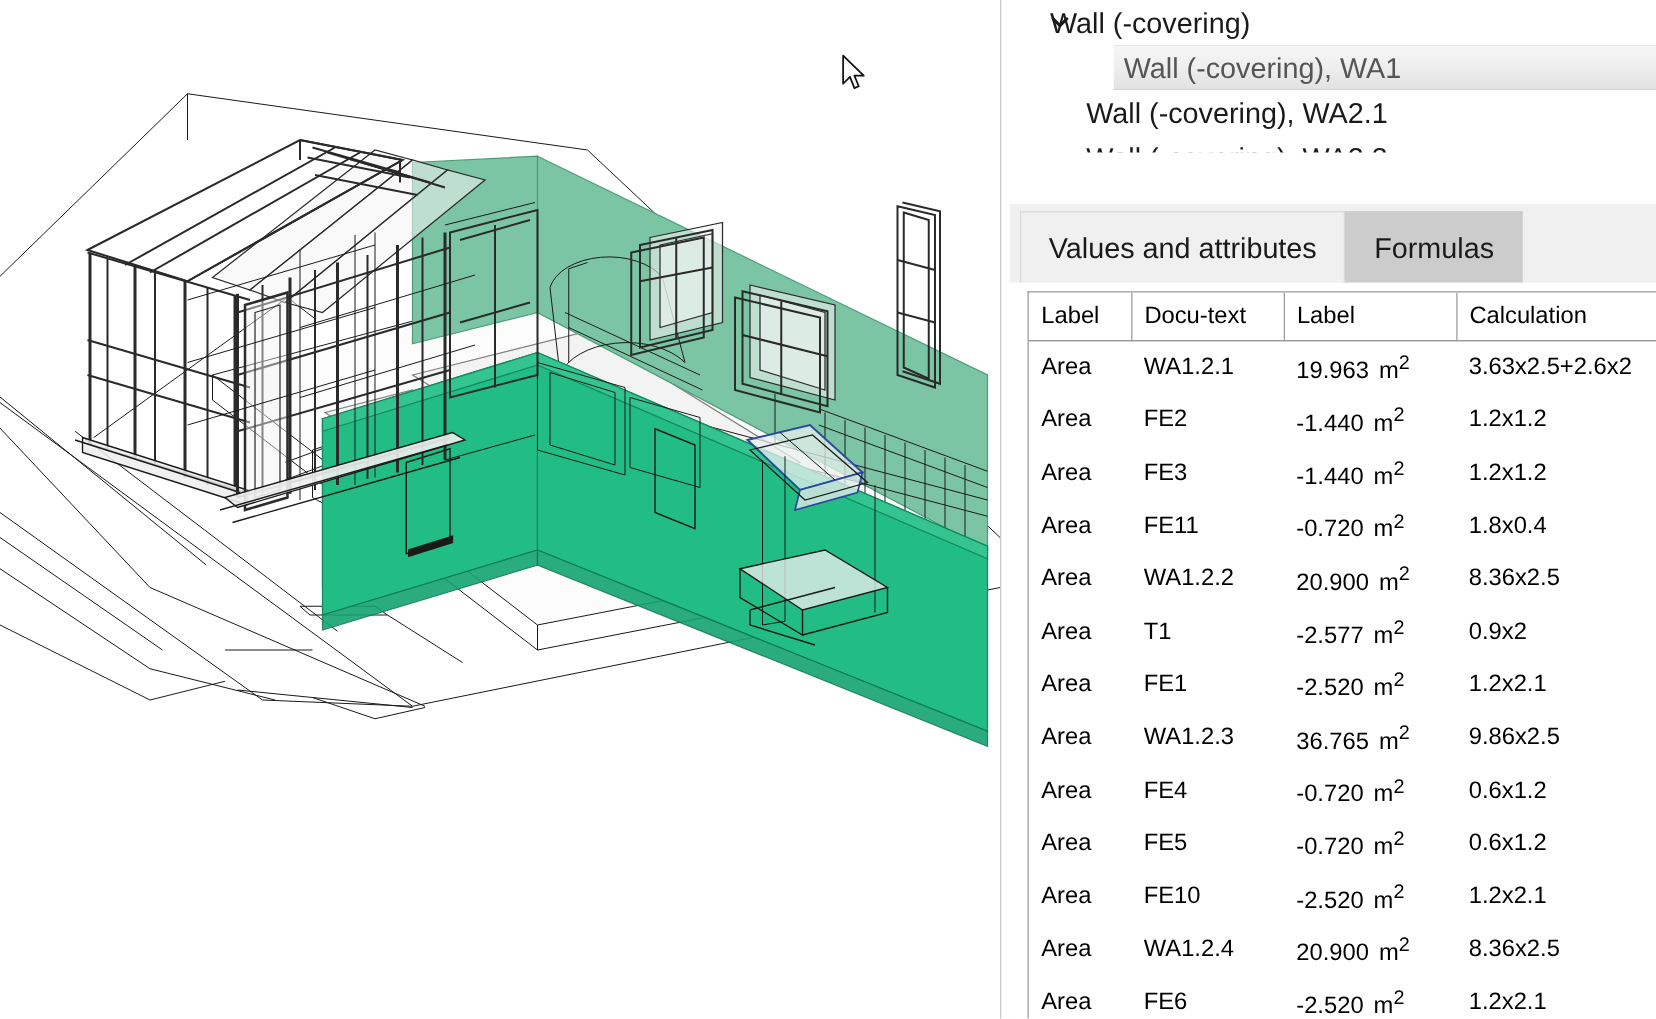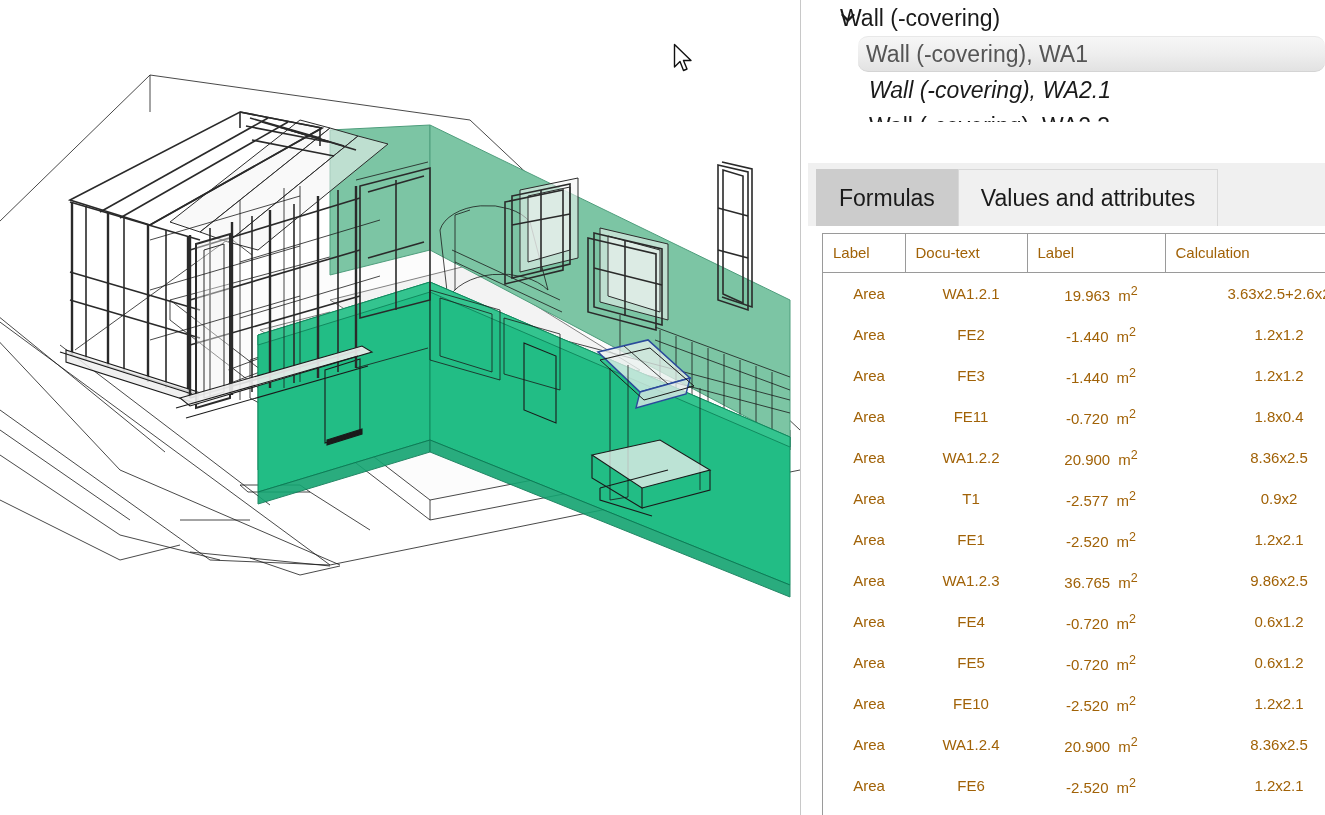--- a/index.html
+++ b/index.html
@@ -55,31 +55,30 @@
   }
   .tree-row {
     position: relative;
     height: 36px;
     line-height: 36px;
     white-space: nowrap;
     font-size: 23px;
     color: #1a1a1a;
   }
   .tree-row.level0 { padding-left: 32px; }
-  .tree-row.level1 { padding-left: 61px; font-style: italic; }
+  .tree-row.level1 { padding-left: 61px; }
   .tree-row.selected {
     background: linear-gradient(to bottom, #f6f6f6 0%, #efefef 45%, #e2e2e2 100%);
     border-top: 1px solid #e8e8e8;
     border-bottom: 1px solid #d4d4d4;
     color: #555555;
-    margin-left: 50px;
+    margin-left: 83px;
     padding-left: 8px;
     height: 34px;
     line-height: 34px;
-    border-radius: 10px;
   }
   .chevron {
     position: absolute;
     left: 29px; top: 0;
     width: 22px; height: 36px;
     display: flex; align-items: center; justify-content: center;
   }
   .chevron svg { display:block; }
   .tree-row-clip {
     height: 14px;
@@ -136,38 +135,38 @@
     overflow: hidden;
     box-sizing: border-box;
   }
   table.grid {
     border-collapse: collapse;
     table-layout: fixed;
     width: 560px;
   }
   table.grid th, table.grid td {
     font-weight: normal;
-    font-size: 15px;
-    color: #a16207;
+    font-size: 19px;
+    color: #000000;
     text-align: left;
     padding: 0 0 0 10px;
     height: 36px;
     line-height: 36px;
     white-space: nowrap;
     overflow: hidden;
     box-sizing: border-box;
   }
   table.grid th {
     border-bottom: 1px solid #9a9a9a;
     border-right: 1px solid #9a9a9a;
     height: 38px;
     line-height: 38px;
   }
   table.grid th:last-child { border-right: none; }
-  table.grid td { border: none; text-align: center; }
+  table.grid td { border: none; }
   .col-label  { width: 82px; }
   .col-docu   { width: 122px; }
   .col-value  { width: 138px; }
   .col-calc   { width: 218px; }
   .val { display: inline-block; }
 
   
   #cursor {
     position: absolute;
     left: 673px; top: 43px;
@@ -486,25 +485,25 @@
       </div>
 
 
       <div class="tree-row-clip">
         <span>Wall (-covering), WA2.3</span>
       </div>
     </div>
 
     <div id="tabstrip">
       <div id="tabs">
+        <div class="tab">
+          <span>Values and attributes</span>
+        </div>
         <div class="tab active">
           <span>Formulas</span>
-        </div>
-        <div class="tab">
-          <span>Values and attributes</span>
         </div>
       </div>
     </div>
 
     <div id="table-wrap">
       <table class="grid">
         <thead>
           <tr>
             <th class="col-label">Label</th>
             <th class="col-docu">Docu-text</th>

